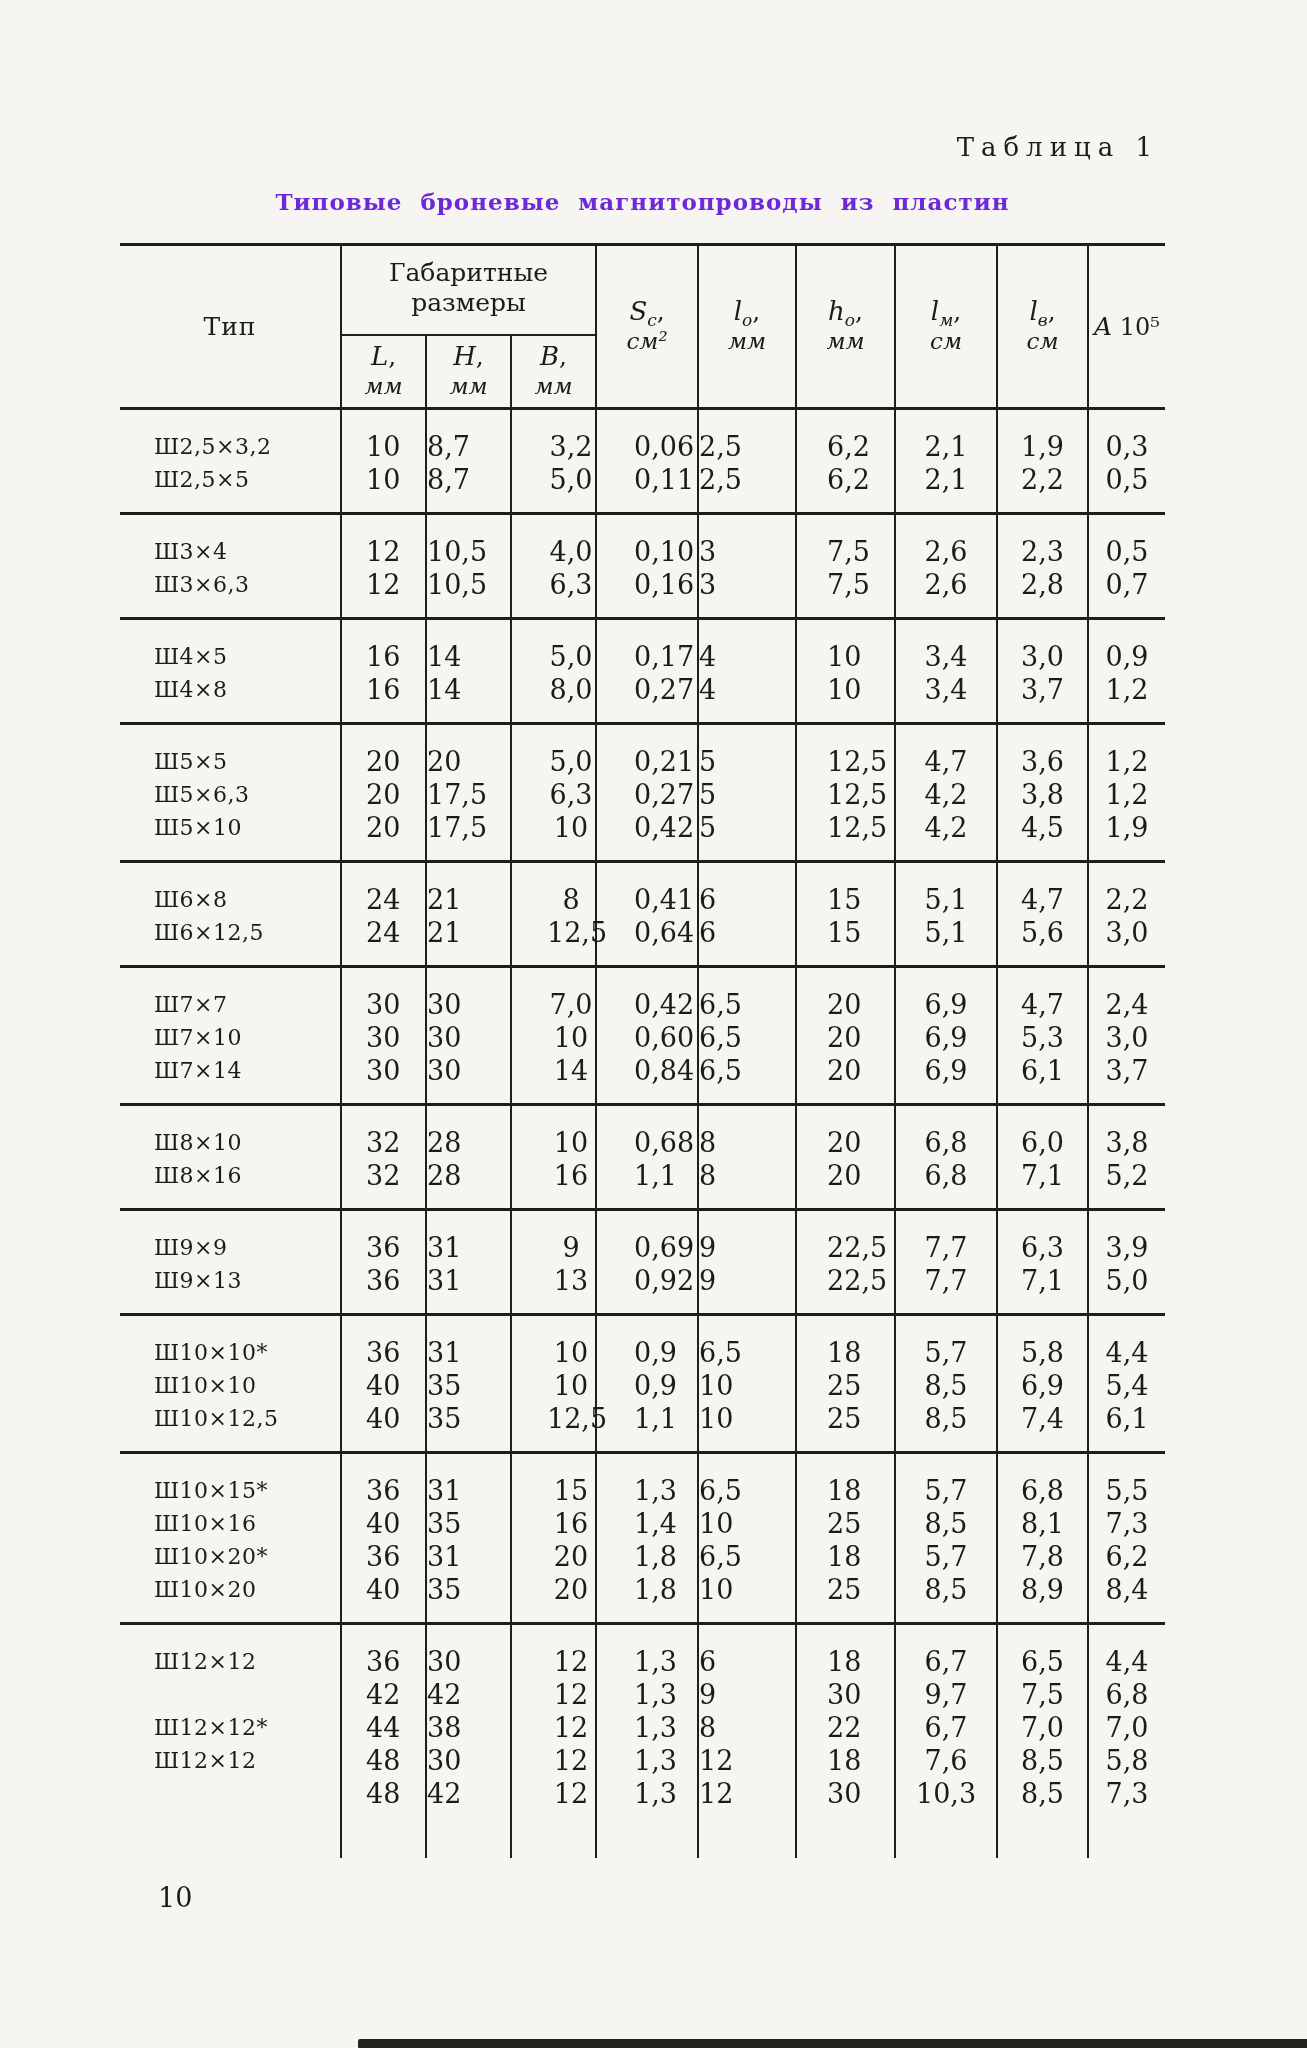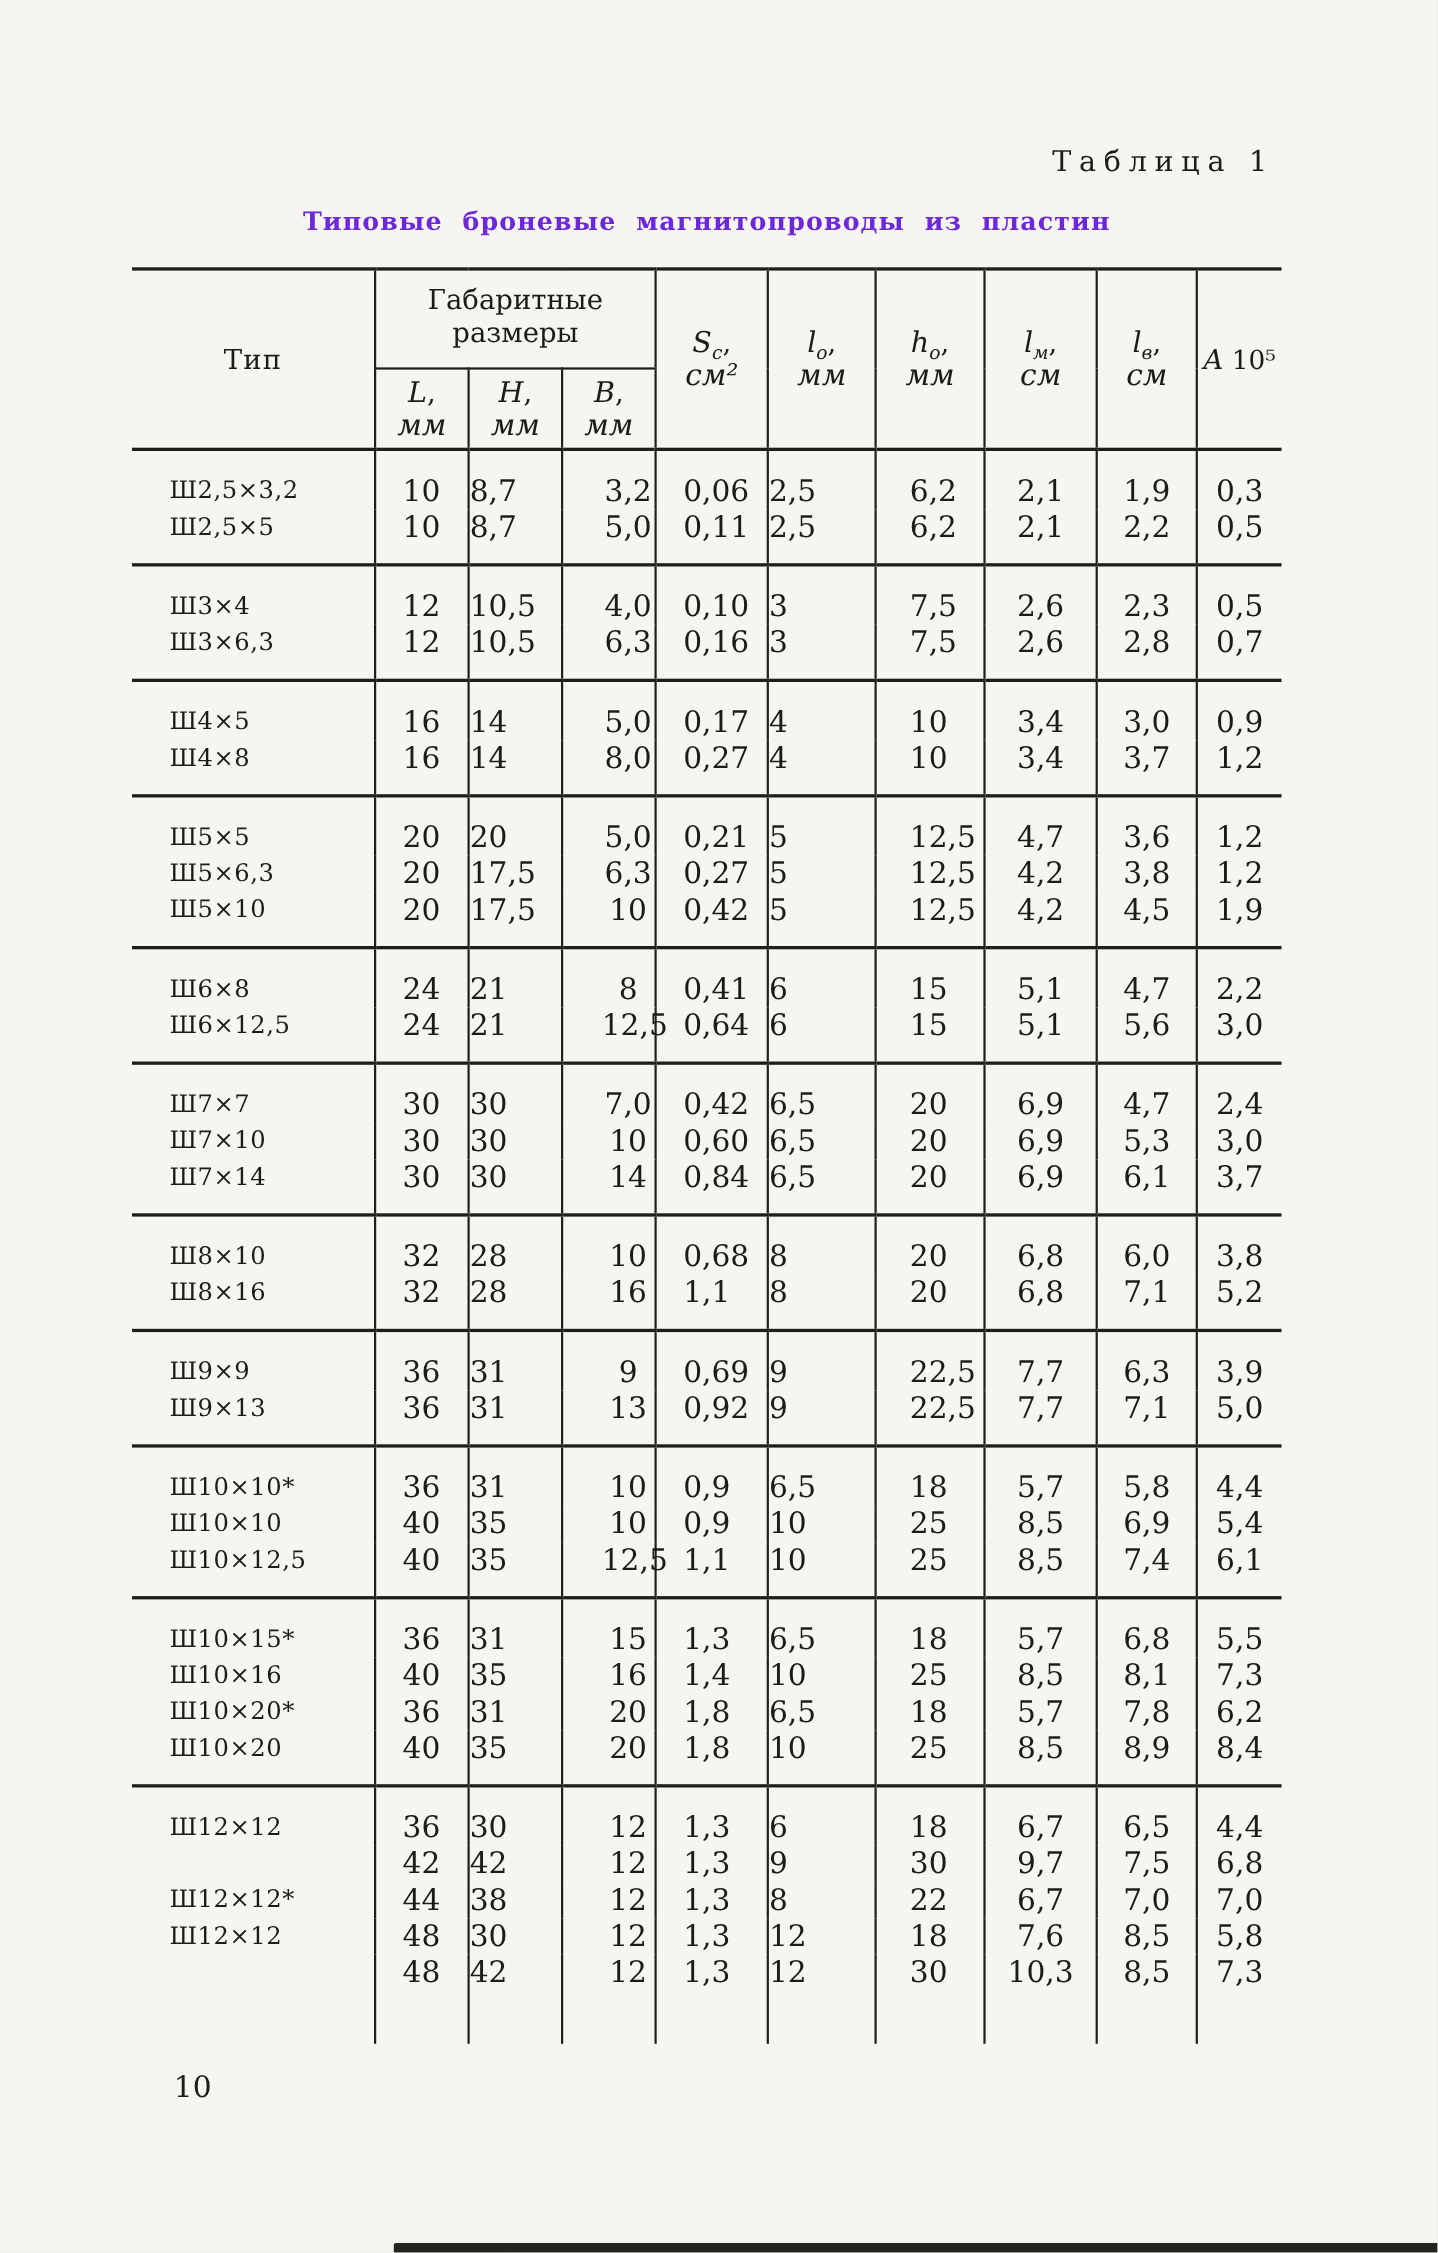--- a/index.html
+++ b/index.html
@@ -31,34 +31,34 @@
   .mag thead tr.hr1 th{border-top:3px solid #1e1e1c;}
   .mag thead th{border-bottom:3px solid #1e1e1c;font-size:25px;line-height:29px;}
   .mag thead th.gab{border-bottom:2px solid #1e1e1c;}
   .mag thead th:not(.tip){border-left:2px solid #1e1e1c;}
   .mag tr.hr1 th{height:76px;}
   .mag tr.hr2 th{height:71px;}
   .mag th.tip{letter-spacing:1px;margin-top:32px;}
   .mag th.gab{font-size:25px;line-height:30px;padding:4px 30px 8px 30px;border-radius:28px;}
   .mag th .sy{font-style:italic;font-size:26px;}
   .mag th sub{font-size:17px;font-style:italic;line-height:0;}
-  .mag th .unit{font-style:italic;font-size:27px;}
+  .mag th .unit{font-style:italic;font-size:23px;}
   .mag th.acol{font-size:24px;}
   .mag th.acol .sy{font-size:25px;}
   
   .mag tbody tr:first-child td{border-top:3px solid #1e1e1c;}
   .mag tbody td + td{border-left:2px solid #1e1e1c;}
   .mag tbody td{font-size:27px;line-height:33px;white-space:nowrap;}
   .mag tbody tr.first td{padding-top:20px;}
   .mag tbody tr.last td{padding-bottom:16px;}
   .mag td.c-tip{text-align:left;padding-left:34px;font-size:22px;letter-spacing:.5px;}
   .mag td.c1{text-align:left;padding-left:24px;}
   .mag td.c2{text-align:left;}
   .mag td.c3{text-align:center;padding-left:35px;}
-  .mag td.c4{text-align:left;padding-left:24px;}
+  .mag td.c4{text-align:left;padding-left:37px;}
   .mag td.c5{text-align:left;}
   .mag td.c6{text-align:left;padding-left:30px;}
   .mag td.c7{text-align:center;}
   .mag td.c8{text-align:center;}
   .mag td.c9{text-align:center;}
   .mag tr.spacer td{height:48px;padding:0;}
   .page-number{
     position:absolute;left:158px;top:1882px;
     font-size:27px;color:#1b1b19;
   }

